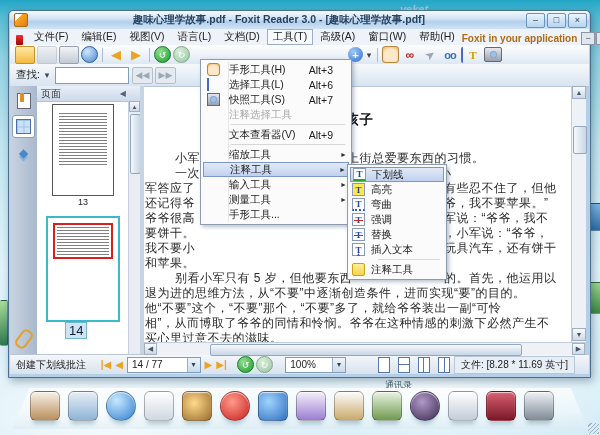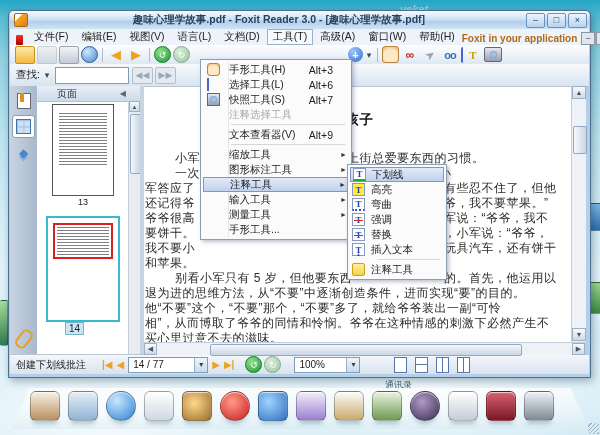--- a/index.html
+++ b/index.html
@@ -96,31 +96,31 @@
   .bm-glyph{width:12px;height:14px;background:#fff;border:1px solid #667;position:relative;}
   .bm-glyph::after{content:"";position:absolute;left:2px;top:-1px;width:4px;height:9px;background:#e88c1a;}
   .pg-glyph{width:13px;height:13px;border:1px solid #4a70a8;
     background:linear-gradient(#fff,#fff) padding-box,#cde0f4;
     background-image:linear-gradient(90deg,#9ec0e8 1px,transparent 1px),linear-gradient(#9ec0e8 1px,transparent 1px);
     background-size:6.5px 6.5px;}
   .layers-glyph{color:#4a86c8;font-size:12px;text-shadow:0 3px 0 #88b0d8;line-height:8px;}
   .clip-glyph{position:absolute;left:8px;top:243px;width:8px;height:16px;border:2px solid #e8a020;border-radius:5px;transform:rotate(38deg);}
   #panel{position:absolute;left:37px;top:86px;width:103px;height:268px;z-index:12;background:#fff;border-right:1px solid #a8b6c8;}
   #panel-head{height:15px;background:linear-gradient(#e8eff7,#ccdaea);border-bottom:1px solid #b3c2d4;
-    font-size:10px;color:#333;display:flex;align-items:center;padding-left:20px;}
+    font-size:10px;color:#333;display:flex;align-items:center;padding-left:4px;}
   #panel-collapse{margin-left:auto;margin-right:14px;font-size:8px;color:#567;}
   .thumb{position:absolute;background:#fff;border:1px solid #555;}
   .fake{background:repeating-linear-gradient(180deg,#808080 0 1px,transparent 1px 3px);}
   #thumb13{left:15px;top:18px;width:60px;height:90px;}
   #t13-txt{position:absolute;left:6px;top:8px;right:6px;height:52px;}
   #lbl13{position:absolute;left:0;top:111px;width:92px;text-align:center;font-size:9px;color:#222;}
   #thumb14-wrap{position:absolute;left:9px;top:130px;width:70px;height:102px;border:2px solid #3ab8cc;background:#fff;}
   #t14-red{position:absolute;left:5px;top:5px;right:5px;height:32px;border:2px solid #d82020;}
   #t14-txt{position:absolute;left:2px;top:2px;right:2px;bottom:2px;}
-  #lbl14{position:absolute;left:28px;top:236px;padding:0 3px;font-size:10px;color:#123;
+  #lbl14{position:absolute;left:28px;top:236px;padding:0 3px;font-size:13px;color:#123;
     background:#cfe4f2;border:1px solid #6fb8cc;}
   #panel-sb{position:absolute;right:0;top:15px;width:11px;bottom:0;background:#e9edf3;border-left:1px solid #c5cfdb;}
   .sb-arrow{position:absolute;left:0;width:11px;height:11px;background:linear-gradient(#f6f8fb,#cfd8e4);
     border:1px solid #9fb0c2;font-size:6px;color:#456;display:flex;align-items:center;justify-content:center;box-sizing:border-box;}
   #panel-thumb{position:absolute;left:1px;top:13px;width:9px;height:58px;background:linear-gradient(90deg,#f4f7fa,#c8d6e6);border:1px solid #93a8c0;border-radius:2px;}
   
   #docarea{position:absolute;left:144px;top:86px;width:441px;height:268px;z-index:11;background:#fff;overflow:hidden;}
   .dseg{position:absolute;white-space:nowrap;font-size:12px;color:#2a2a2a;letter-spacing:.5px;}
   #doc-title-frag{position:absolute;font-size:13.5px;font-weight:bold;color:#111;letter-spacing:1px;}
   #vscroll{position:absolute;left:571px;top:86px;width:14px;height:256px;z-index:13;background:#eef1f5;border-left:1px solid #c5cfdb;}
@@ -338,20 +338,21 @@
     <span style="width:8px;"></span>
     <span class="combo" id="zoom-combo">
       <span>100%</span>
       <span class="dd">▾</span>
     </span>
     <span style="width:26px;"></span>
     <span class="lay-icon"></span>
     <span class="lay-icon i2"></span>
     <span class="lay-icon i3"></span>
     <span class="lay-icon i4"></span>
+    <span id="file-info">文件: [8.28 * 11.69 英寸]</span>
   </div>
   <div id="grip" style="z-index:13;"></div>
 
   <div class="popup" id="tools-menu">
       <div class="menu-row">
         <span class="mi hand-icon"></span>
         <span class="ml">手形工具(H)</span>
         <span class="ms">Alt+3</span>
       </div>
       <div class="menu-row">
@@ -372,26 +373,20 @@
       <div class="menu-sep"></div>
       <div class="menu-row">
         <span class="mi no-icon"></span>
         <span class="ml">文本查看器(V)</span>
         <span class="ms">Alt+9</span>
       </div>
       <div class="menu-sep"></div>
       <div class="menu-row">
         <span class="mi no-icon"></span>
         <span class="ml">缩放工具</span>
-        <span class="ms"></span>
-        <span class="ma">►</span>
-      </div>
-      <div class="menu-row">
-        <span class="mi no-icon"></span>
-        <span class="ml">图形标注工具</span>
         <span class="ms"></span>
         <span class="ma">►</span>
       </div>
       <div class="menu-row sel">
         <span class="mi no-icon"></span>
         <span class="ml">注释工具</span>
         <span class="ms"></span>
         <span class="ma">►</span>
       </div>
       <div class="menu-row">

